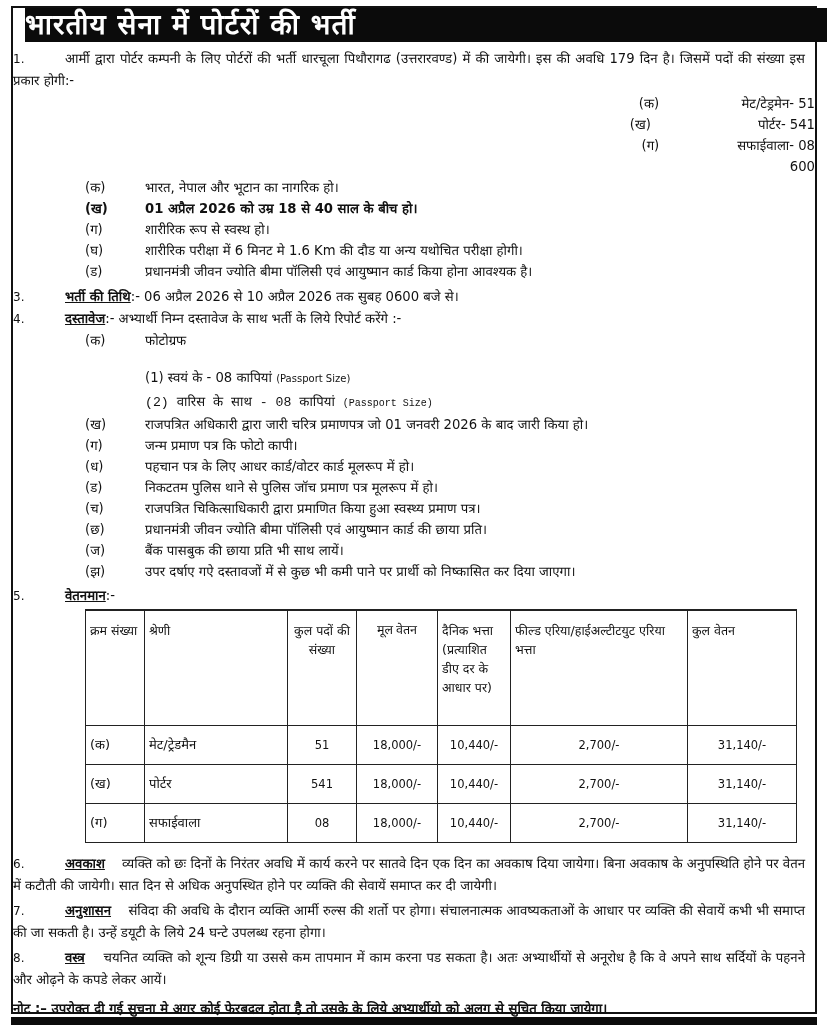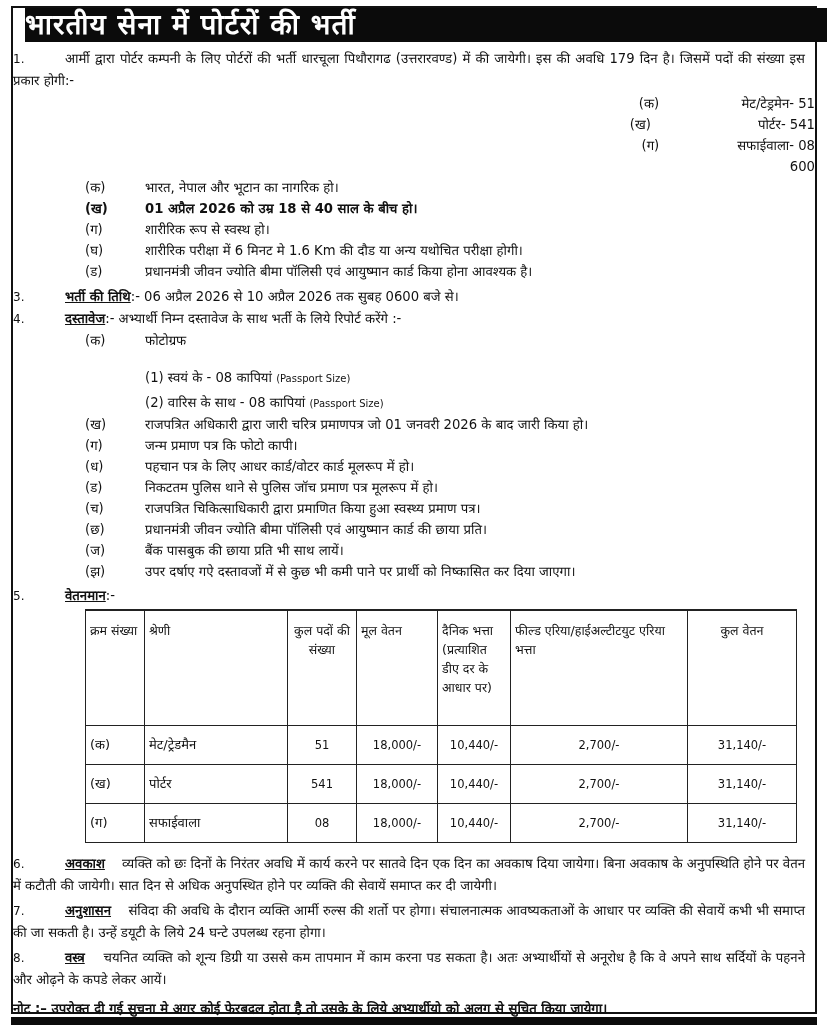--- a/index.html
+++ b/index.html
@@ -59,44 +59,44 @@
     <div class="para" style="margin-top:4px;">
       <span class="num">3.</span><span class="u">भर्ती की तिथि</span><span>:- 06 अप्रैल 2026 से 10 अप्रैल 2026 तक सुबह 0600 बजे से।</span>
     </div>
 
     <div class="para">
       <span class="num">4.</span><span class="u">दस्तावेज</span><span>:- अभ्यार्थी निम्न दस्तावेज के साथ भर्ती के लिये रिपोर्ट करेंगे :-</span>
     </div>
     <div>
       <div class="sub"><span class="lbl">(क)</span><span>फोटोग्रफ</span></div>
       <div class="indent2" style="margin-top:16px;"><span>(1) स्वयं के - 08 कापियां</span> <span class="small">(Passport Size)</span></div>
-      <div class="indent2" style="margin-top:3px;"><span>(2) वारिस के साथ - 08 कापियां</span> <span class="small">(Passport Size)</span></div>
+      <div class="indent2" style="margin-top:3px;font-family:Liberation Mono, monospace;"><span>(2) वारिस के साथ - 08 कापियां</span> <span class="small">(Passport Size)</span></div>
       <div class="sub"><span class="lbl">(ख)</span><span>राजपत्रित अधिकारी द्वारा जारी चरित्र प्रमाणपत्र जो 01 जनवरी 2026 के बाद जारी किया हो।</span></div>
       <div class="sub"><span class="lbl">(ग)</span><span>जन्म प्रमाण पत्र कि फोटो कापी।</span></div>
       <div class="sub"><span class="lbl">(ध)</span><span>पहचान पत्र के लिए आधर कार्ड/वोटर कार्ड मूलरूप में हो।</span></div>
       <div class="sub"><span class="lbl">(ड)</span><span>निकटतम पुलिस थाने से पुलिस जॉच प्रमाण पत्र मूलरूप में हो।</span></div>
       <div class="sub"><span class="lbl">(च)</span><span>राजपत्रित चिकित्साधिकारी द्वारा प्रमाणित किया हुआ स्वस्थ्य प्रमाण पत्र।</span></div>
       <div class="sub"><span class="lbl">(छ)</span><span>प्रधानमंत्री जीवन ज्योति बीमा पॉलिसी एवं आयुष्मान कार्ड की छाया प्रति।</span></div>
       <div class="sub"><span class="lbl">(ज)</span><span>बैंक पासबुक की छाया प्रति भी साथ लायें।</span></div>
       <div class="sub"><span class="lbl">(झ)</span><span>उपर दर्षाए गऐ दस्तावजों में से कुछ भी कमी पाने पर प्रार्थी को निष्कासित कर दिया जाएगा।</span></div>
     </div>
 
     <div class="para" style="margin-top:3px;">
       <span class="num">5.</span><span class="u">वेतनमान</span><span>:-</span>
     </div>
     <table class="pay">
       <thead>
         <tr class="hrow">
           <th style="width:50px;height:94px;">क्रम संख्या</th>
           <th style="width:134px;">श्रेणी</th>
           <th style="width:60px;text-align:center;">कुल पदों की संख्या</th>
-          <th style="width:72px;">मूल वेतन</th>
+          <th style="width:72px;text-align:center;font-family:Liberation Serif, serif;">मूल वेतन</th>
           <th style="width:64px;">दैनिक भत्ता (प्रत्याशित डीए दर के आधार पर)</th>
           <th style="width:168px;">फील्ड एरिया/हाईअल्टीटयुट एरिया भत्ता</th>
-          <th style="text-align:center;">कुल वेतन</th>
+          <th style="">कुल वेतन</th>
         </tr>
       </thead>
       <tbody>
         <tr>
           <td class="l">(क)</td>
           <td class="l">मेट/ट्रेडमैन</td>
           <td>51</td>
           <td>18,000/-</td>
           <td>10,440/-</td>
           <td>2,700/-</td>

